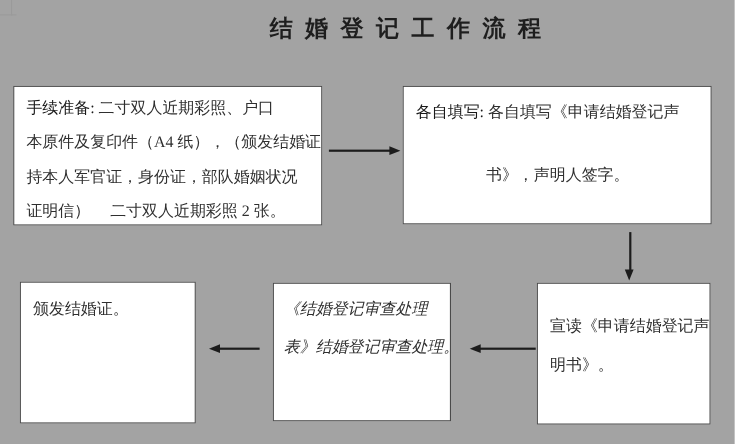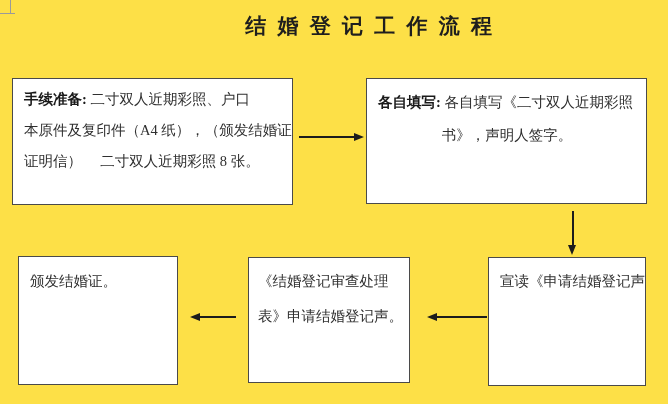--- a/index.html
+++ b/index.html
@@ -1,20 +1,20 @@
 <!DOCTYPE html>
 <html><head>
 <meta charset="utf-8">
 <style>
   html, body { margin: 0; padding: 0; background: #ffffff; }
   .page {
     position: relative;
     width: 668px;
     height: 404px;
-    background: #fde047;
+    background: #a3a3a3;
     font-family: "Liberation Serif", "DejaVu Serif", serif;
     color: #2f2f2f;
     overflow: hidden;
   }
   
   .corner-mark-v {
     position: absolute; left: 10px; top: 0; width: 1px; height: 14px;
     background: #9a9a9a;
   }
   .corner-mark-h {
@@ -28,33 +28,33 @@
     color: #1e1e1e;
   }
   .box {
     position: absolute;
     border: 1.5px solid #4a4a4a;
     background: #ffffff;
     box-sizing: border-box;
     font-size: 14.5px;
   }
   .box p { margin: 0; white-space: nowrap; }
-  .lbl { font-weight: bold; color: #1a1a1a; }
+  .lbl { font-weight: normal; color: #1a1a1a; }
 
   .box-prepare { left: 12px; top: 78px; width: 281px; height: 127px; padding: 5px 10px 0 11px; }
   .box-prepare p { line-height: 31px; }
 
   .box-present { left: 366px; top: 78px; width: 281px; height: 126px; padding: 7px 10px 0 11px; }
   .box-present p { line-height: 33px; }
-  .box-present .centered { text-align: center; }
+  .box-present .centered { text-align: center; margin-top: 25px; }
 
-  .box-read { left: 488px; top: 257px; width: 158px; height: 129px; padding: 6px 8px 0 11px; }
+  .box-read { left: 488px; top: 257px; width: 158px; height: 129px; padding: 22px 8px 0 11px; }
   .box-read p { line-height: 35px; }
 
-  .box-review { left: 248px; top: 257px; width: 162px; height: 126px; padding: 6px 6px 0 9px; }
+  .box-review { left: 248px; top: 257px; width: 162px; height: 126px; padding: 6px 6px 0 9px; font-style: italic; }
   .box-review p { line-height: 35px; }
 
   .box-issue { left: 18px; top: 256px; width: 160px; height: 129px; padding: 7px 8px 0 11px; }
   .box-issue p { line-height: 35px; }
 
   
   .aline { position: absolute; background: #1c1c1c; }
   .ah { position: absolute; width: 0; height: 0; }
   .ah-right { border-left: 10px solid #1c1c1c; border-top: 4.5px solid transparent; border-bottom: 4.5px solid transparent; }
   .ah-left  { border-right: 10px solid #1c1c1c; border-top: 4.5px solid transparent; border-bottom: 4.5px solid transparent; }
@@ -78,35 +78,37 @@
 <div class="page">
 
   <div class="corner-mark-v"></div>
   <div class="corner-mark-h"></div>
 
   <h1 class="title">结 婚 登 记 工 作 流 程</h1>
 
   <div class="box box-prepare">
     <p><span class="lbl">手续准备:</span> <span>二寸双人近期彩照、户口</span></p>
     <p>本原件及复印件（A4 纸），（颁发结婚证</p>
-    <p>证明信）　 二寸双人近期彩照 8 张。</p>
+    <p>持本人军官证，身份证，部队婚姻状况</p>
+    <p>证明信）　 二寸双人近期彩照 2 张。</p>
   </div>
 
   <div class="box box-present">
-    <p><span class="lbl">各自填写:</span> <span>各自填写《二寸双人近期彩照</span></p>
+    <p><span class="lbl">各自填写:</span> <span>各自填写《申请结婚登记声</span></p>
     <p class="centered">书》，声明人签字。</p>
   </div>
 
   <div class="box box-read">
     <p>宣读《申请结婚登记声</p>
+    <p>明书》。</p>
   </div>
 
   <div class="box box-review">
     <p>《结婚登记审查处理</p>
-    <p>表》申请结婚登记声。</p>
+    <p>表》结婚登记审查处理。</p>
   </div>
 
   <div class="box box-issue">
     <p>颁发结婚证。</p>
   </div>
 
   <div class="aline arrow-ab-line"></div>
   <div class="ah ah-right arrow-ab-head"></div>
 
   <div class="aline arrow-bc-line"></div>

